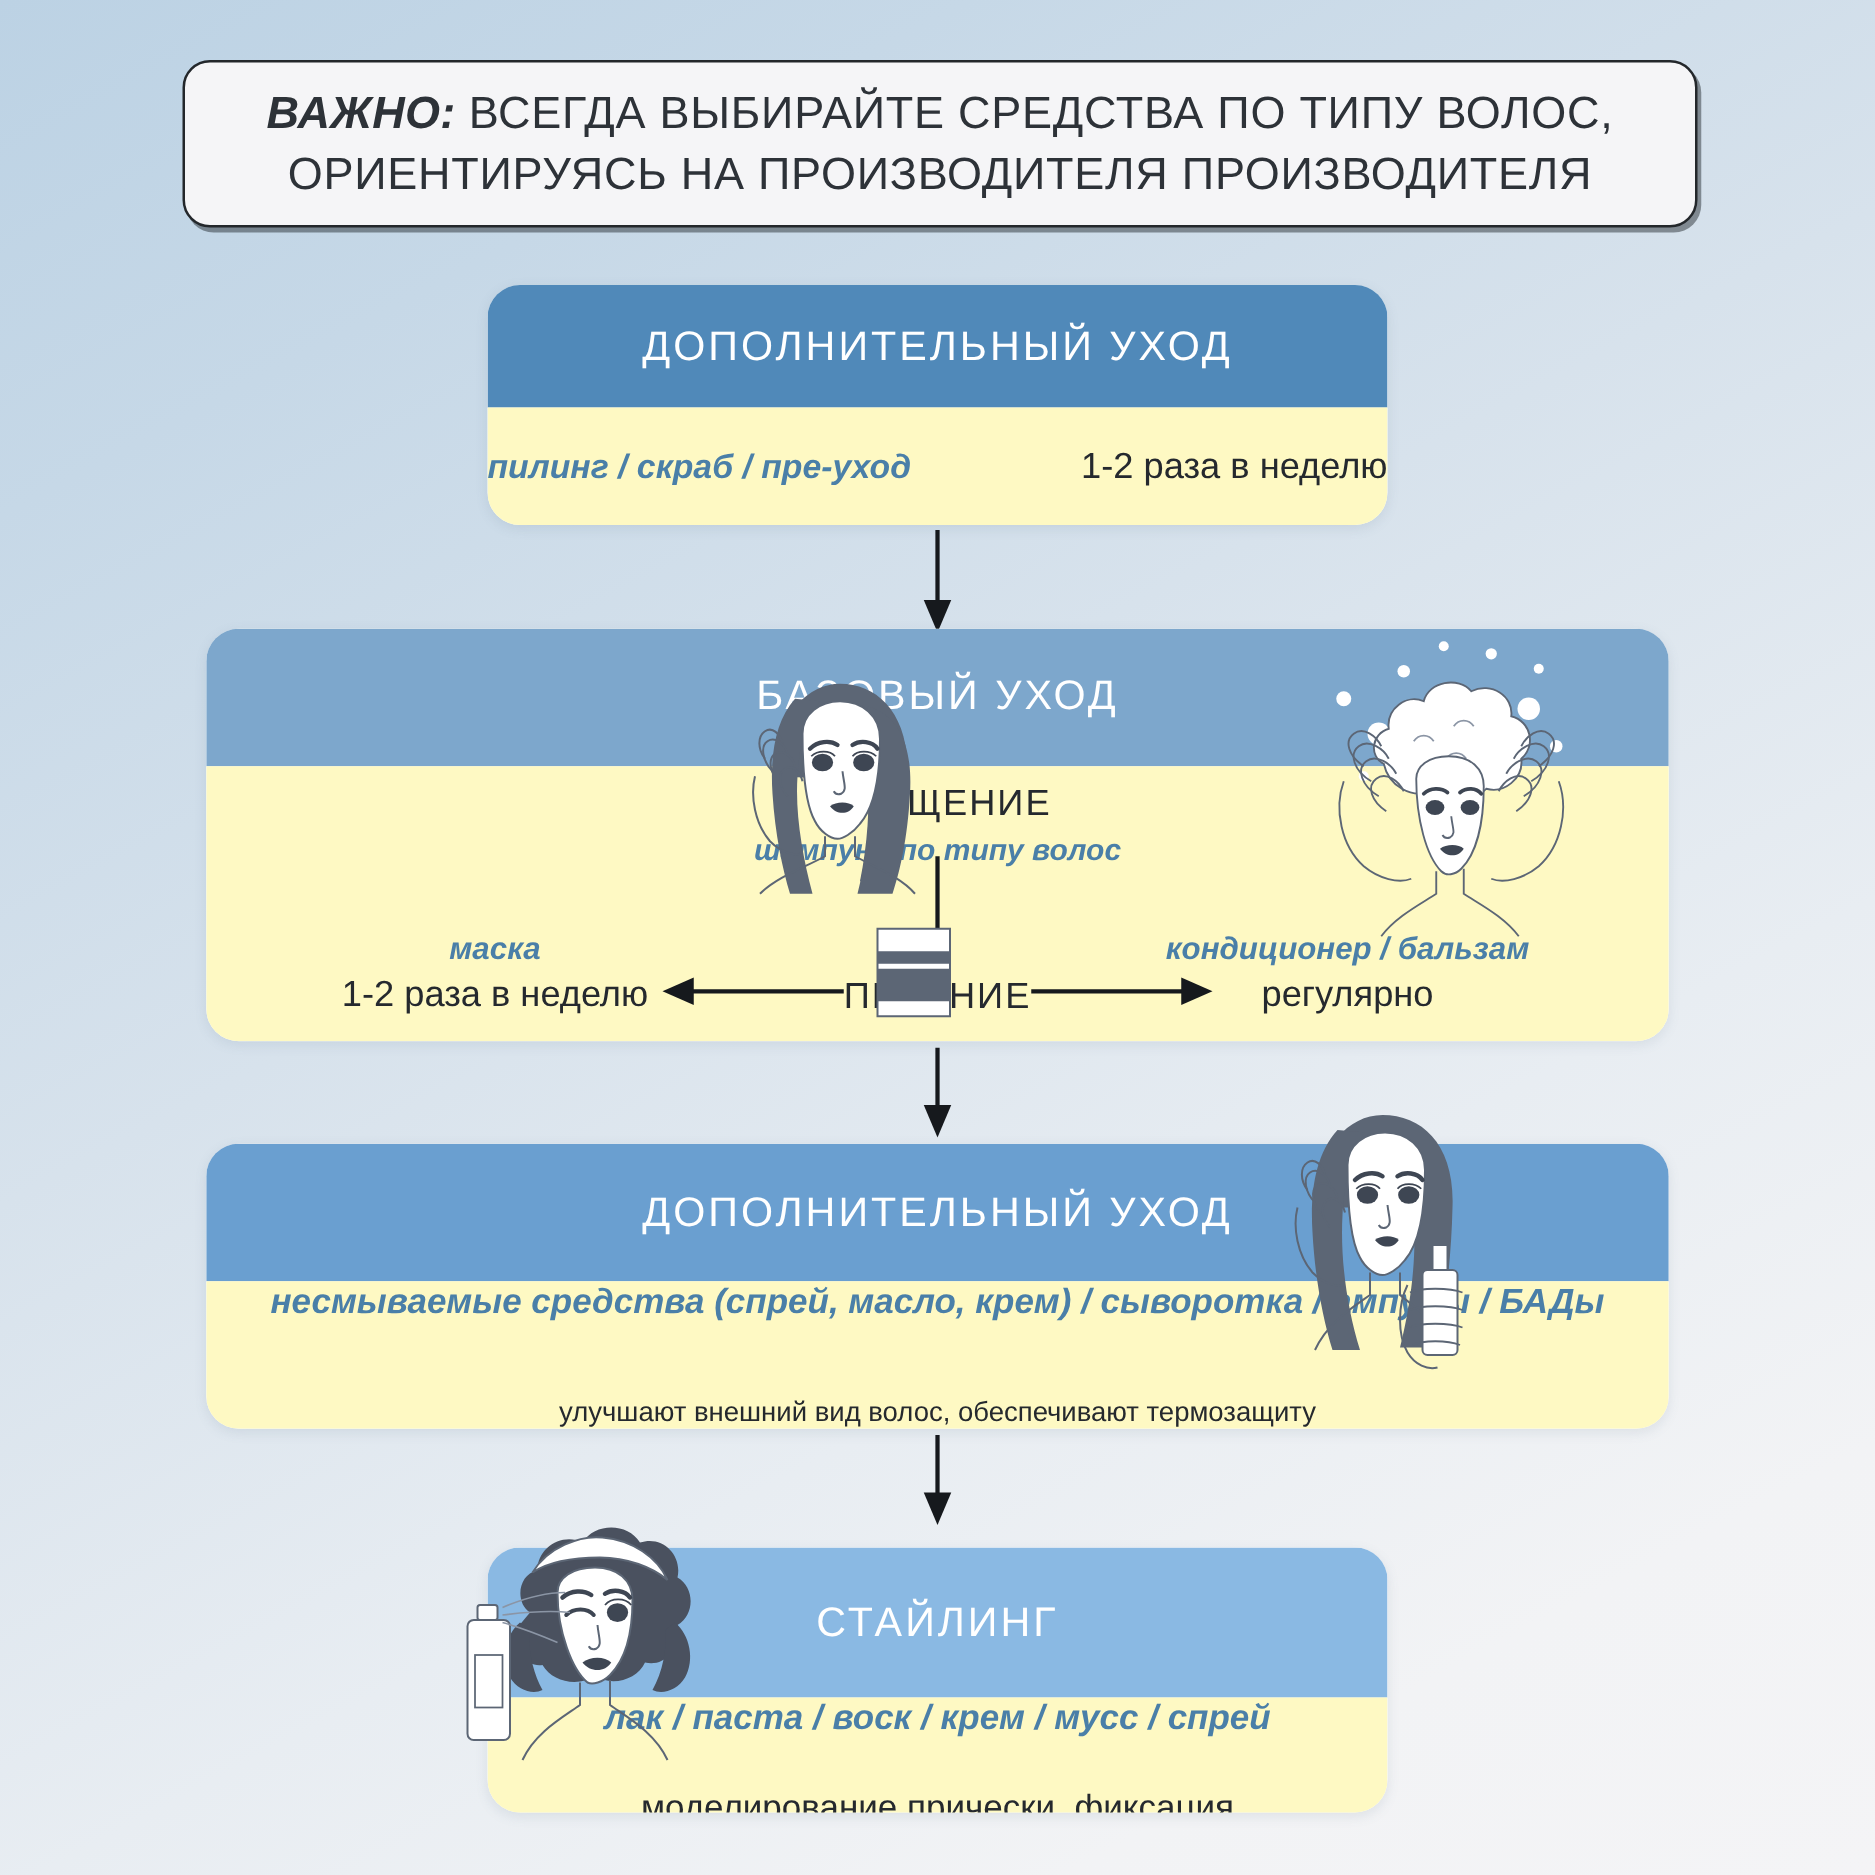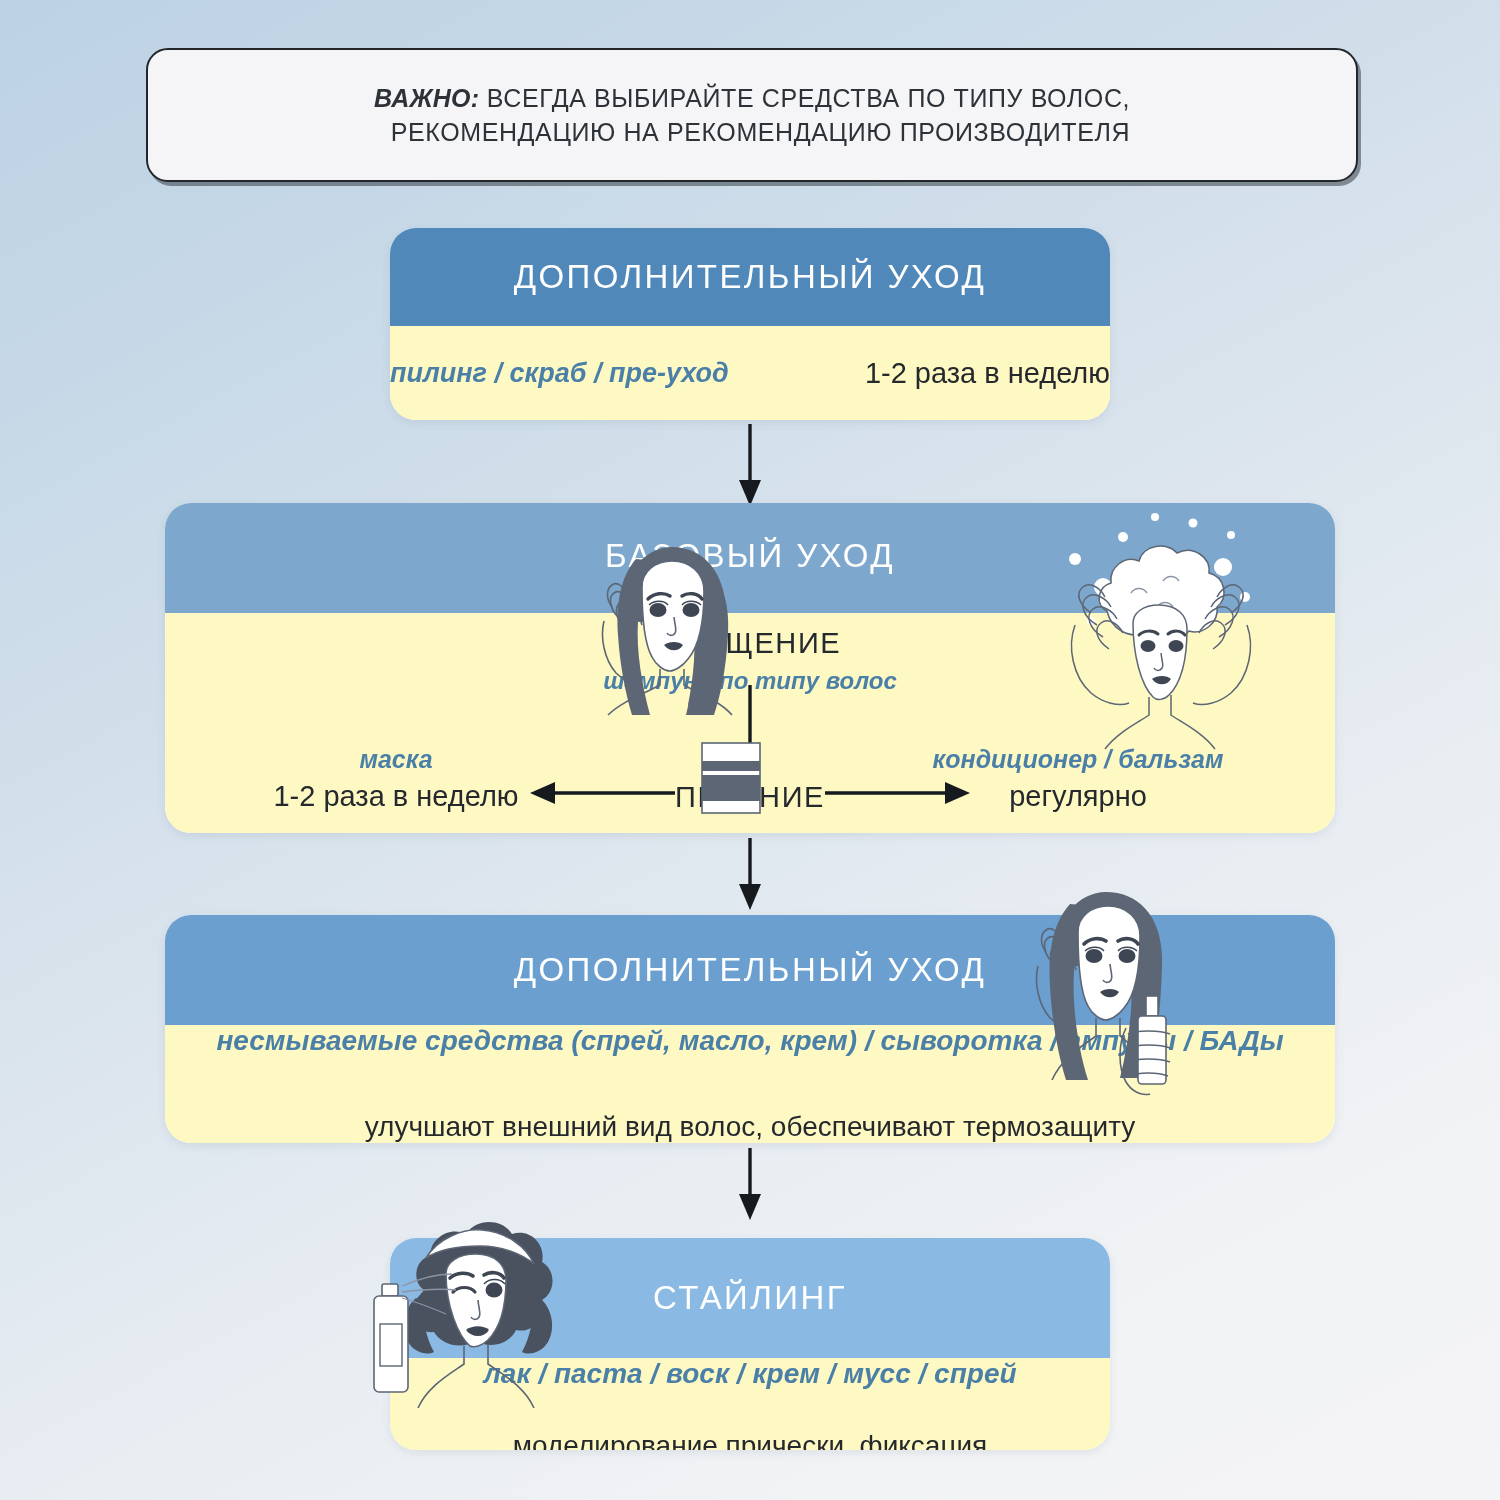--- a/index.html
+++ b/index.html
@@ -16,22 +16,22 @@
   
   .banner{
     position:absolute;left:146px;top:48px;width:1212px;height:134px;
     background:#f5f5f7;border-radius:22px;
     border:2px solid #23272b;
     box-shadow:3px 4px 0 rgba(25,30,35,.45);
     display:flex;align-items:center;justify-content:center;
     box-sizing:border-box;
   }
   .banner-text{
-    text-align:right;color:#2d3238;
-    font-size:25px;letter-spacing:.6px;line-height:1.36;
+    text-align:center;color:#2d3238;
+    font-size:36px;letter-spacing:.6px;line-height:1.36;
     padding:0 34px;
   }
   .banner-text .em{font-style:italic;font-weight:bold;letter-spacing:.2px;}
 
   
   .card{position:absolute;border-radius:26px;overflow:hidden;background:#fff;
         box-shadow:0 3px 9px rgba(90,115,140,.13);}
   .card-head{display:flex;align-items:center;justify-content:center;}
   .card-head .title{
     color:#ffffff;font-size:33px;letter-spacing:2.4px;font-weight:400;
@@ -52,21 +52,21 @@
   #card2{left:165px;top:503px;width:1170px;height:330px;}
   #card2 .card-head{height:110px;background:#7da7cc;position:relative;}
   #card2 .card-head .title{margin-bottom:4px;}
   #card2 .card-body{height:220px;position:relative;display:block;}
 
   
   #card3{left:165px;top:915px;width:1170px;height:228px;}
   #card3 .card-head{height:110px;background:#6a9fd0;}
   #card3 .card-body{height:118px;flex-direction:column;gap:2px;}
   #card3 .l1{font-size:28px;}
-  #card3 .l2{font-size:28px;}
+  #card3 .l2{font-size:22px;}
 
   
   #card4{left:390px;top:1238px;width:720px;height:212px;}
   #card4 .card-head{height:120px;background:#8ab9e3;}
   #card4 .card-body{height:104px;flex-direction:column;gap:4px;}
   #card4 .l1{font-size:28px;}
   #card4 .l2{font-size:28px;}
 
   
   .c2-center{position:absolute;left:0;right:0;top:14px;text-align:center;}
@@ -89,21 +89,21 @@
   .conn{position:absolute;}
 </style>
 </head>
 <body>
 
 <div class="stage">
 
   <div class="banner">
     <div class="banner-text">
       <span class="em">ВАЖНО:</span><span> ВСЕГДА ВЫБИРАЙТЕ СРЕДСТВА ПО ТИПУ ВОЛОС,</span><br>
-      <span>РЕКОМЕНДАЦИЮ НА РЕКОМЕНДАЦИЮ ПРОИЗВОДИТЕЛЯ</span>
+      <span>ОРИЕНТИРУЯСЬ НА ПРОИЗВОДИТЕЛЯ ПРОИЗВОДИТЕЛЯ</span>
     </div>
   </div>
 
   <div class="card" id="card1">
     <div class="card-head">
       <span class="title">ДОПОЛНИТЕЛЬНЫЙ УХОД</span>
     </div>
     <div class="card-body">
       <span class="blue-it">пилинг / скраб / пре-уход</span>
       <span class="dark">1-2 раза в неделю</span>

